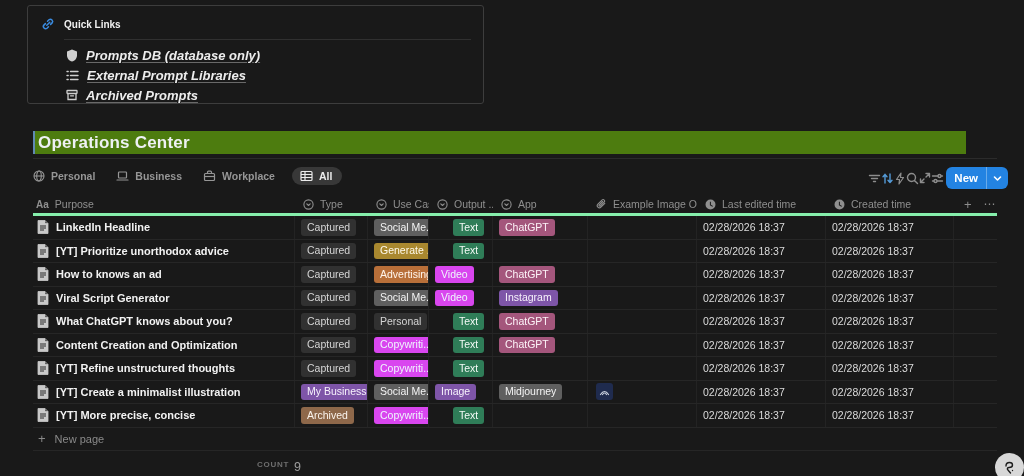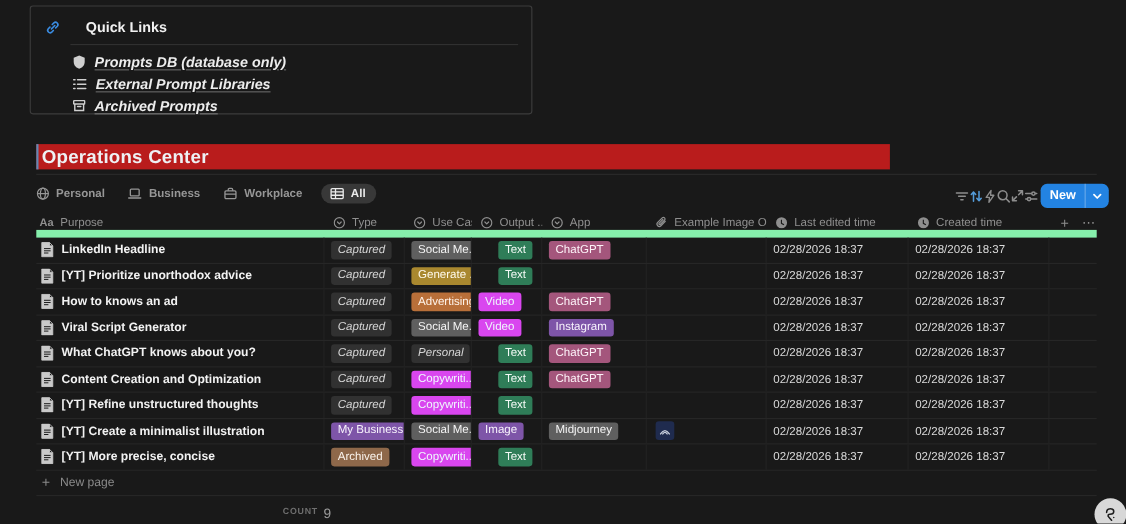--- a/index.html
+++ b/index.html
@@ -10,34 +10,34 @@
     font-family:"Liberation Sans", sans-serif;
   }
   svg { display:block; }
 
   
   .quick-card {
     position:absolute; left:27px; top:5px; width:457px; height:99px;
     border:1px solid #3d3d3d; border-radius:3px; background:#191919;
   }
   .qc-head { display:flex; align-items:center; gap:9px; padding:11px 0 0 13px; }
-  .qc-title { font-size:13px; font-weight:bold; color:#f1f1f1;margin-left:14px; }
+  .qc-title { font-size:10px; font-weight:bold; color:#f1f1f1; }
   .qc-divider { margin:8px 12px 5px 36px; border-top:1px solid #303030; }
   .qc-item { display:flex; align-items:center; gap:8px; padding-left:38px; height:20px; cursor:pointer; }
   .qc-item .qc-label {
     font-size:13px; font-weight:bold; color:#ededed;
     text-decoration:underline; text-decoration-color:rgba(255,255,255,0.35); text-underline-offset:2px;font-style:italic;
   }
   .ic-grey { color:#cfcfcf; }
   .ic-blue { color:#3a8be0; }
 
   
   .title-bar {
-    position:absolute; left:33px; top:131px; width:776px; height:23px;
-    background:#b91c1c; display:flex; align-items:center;
+    position:absolute; left:33px; top:131px; width:933px; height:23px;
+    background:#4d7c0f; display:flex; align-items:center;
   }
   .title-caret { width:2px; height:23px; background:#6089b4; }
   .title-text { font-size:17px; font-weight:bold; color:#eef1f4; padding-left:3px; letter-spacing:0.2px; }
 
   .top-divider { position:absolute; left:33px; top:158px; width:964px; border-top:1px solid #2b2b2b; }
 
   
   .tabs { position:absolute; left:33px; top:163px; height:25px; display:flex; align-items:center; gap:21px; }
   .tab { display:flex; align-items:center; gap:6px; color:#969696; font-size:10.5px; font-weight:600; cursor:pointer; }
   .tab.active { background:#383838; color:#ebebeb; border-radius:12px; padding:3px 10px 3px 8px; margin-left:-4px; }
@@ -50,40 +50,40 @@
   .new-label { padding:0 8px; font-size:11.5px; font-weight:bold; color:#fff; }
   .new-sep { width:1px; height:22px; background:rgba(255,255,255,0.32); }
   .new-caret { padding:0 6px; color:#fff; display:flex; }
 
   
   .table { position:absolute; left:33px; top:195px; width:964px; }
   .grid-cols {
     display:grid;
     grid-template-columns:262px 73px 61px 64px 95px 109px 129px 128px 43px;
   }
-  .thead { height:21px; border-bottom:7px solid #86efac; }
+  .thead { height:21px; border-bottom:3px solid #86efac; }
   .th { display:flex; align-items:center; gap:6px; color:#8f8f8f; font-size:10.5px; padding-left:8px; white-space:nowrap; overflow:hidden; cursor:pointer; }
   .th.first { padding-left:3px; }
   .th-aa { font-size:10px; font-weight:bold; color:#8f8f8f; }
   .th-actions { display:flex; align-items:center; gap:12px; padding-left:10px; color:#8d8d8d; }
   .th-plus { font-size:13px; cursor:pointer; line-height:1; }
   .th-more { font-size:12px; letter-spacing:1px; cursor:pointer; line-height:1; }
 
   .trow { height:23.5px; border-bottom:1px solid #262626; cursor:pointer; }
   .td { display:flex; align-items:center; padding-left:6px; border-right:1px solid #232323; overflow:hidden; }
   .td:last-child { border-right:none; }
   .td-purpose { gap:7px; padding-left:4px; }
   .row-title { font-size:11px; font-weight:bold; color:#f2f2f2; white-space:nowrap; }
 
   .tag {
     display:inline-block; font-size:10.5px; font-weight:500;
     padding:1.5px 6px 2px; border-radius:3px; white-space:nowrap;
     line-height:13px;
   }
-  .c-default { background:#313131; color:#d5d5d5;font-style:italic; }
+  .c-default { background:#313131; color:#d5d5d5; }
   .c-gray    { background:#5f5f5f; color:#f4f4f4; }
   .c-green   { background:#2f7d58; color:#f3faf6;margin-left:18px; }
   .c-pink    { background:#a4567c; color:#fdf3f8; }
   .c-yellow  { background:#a9882f; color:#fffaec; }
   .c-orange  { background:#b86f39; color:#fff5ec; }
   .c-blue    { background:#d946ef; color:#eff6fd; }
   .c-purple  { background:#7e55a8; color:#f7f2fc; }
   .c-brown   { background:#8e684a; color:#fbf4ed; }
 
   .date { font-size:10.5px; color:#dbdbdb; font-weight:500; white-space:nowrap; }

